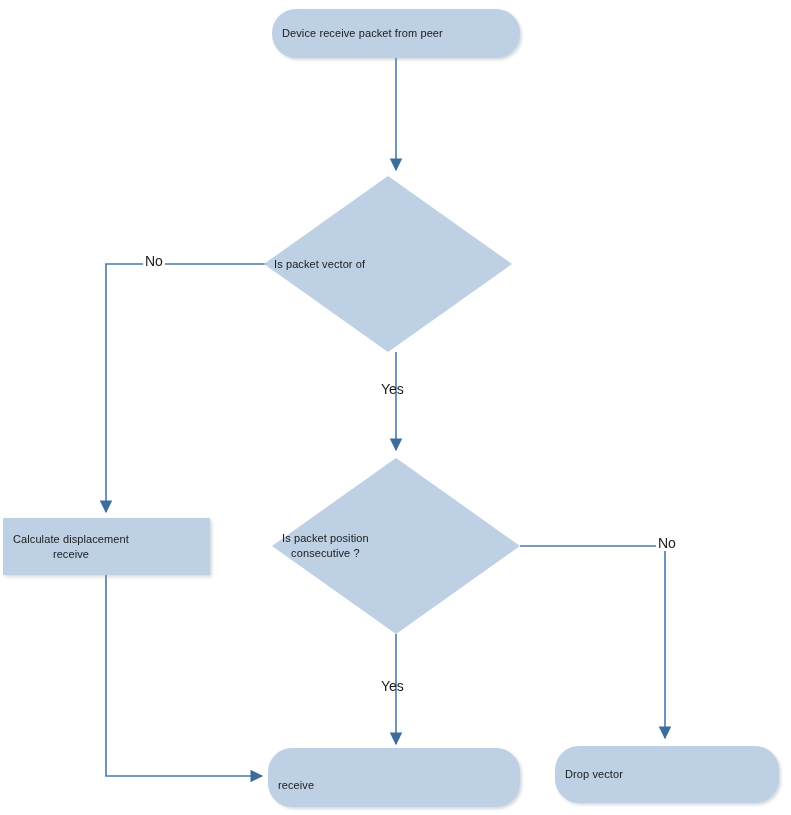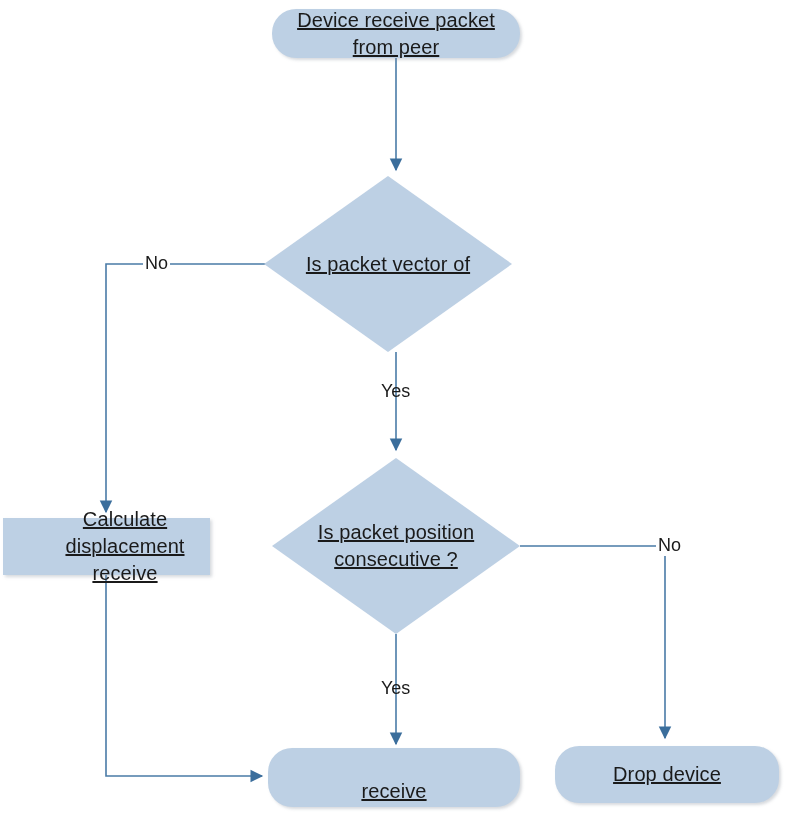--- a/index.html
+++ b/index.html
@@ -25,39 +25,37 @@
     left: 0;
     top: 0;
     width: 791px;
     height: 815px;
   }
   .node {
     position: absolute;
     box-sizing: border-box;
     display: flex;
     align-items: center;
-    justify-content: center;
+    justify-content: flex-start;
     text-align: center;
     color: #1a1a1a;
-    font-size: 20px;
+    font-size: 11px;
     line-height: 1.35;
     letter-spacing: 0.1px;
     z-index: 2;
-    text-decoration: underline;
   }
   .shape-rounded {
     background: #bdd0e4;
     border-radius: 24px;
     box-shadow: 2px 2px 3px rgba(140,150,160,0.35);
   }
   .shape-rect {
     background: #bdd0e4;
     border-radius: 0;
     box-shadow: 2px 2px 3px rgba(140,150,160,0.35);
-    padding-left: 37px;
   }
   .shape-diamond {
     background: transparent;
     box-shadow: none;
   }
   .diamond-fill {
     position: absolute;
     left: 0;
     top: 0;
     width: 100%;
@@ -68,21 +66,21 @@
     z-index: 0;
   }
   .node-label {
     position: relative;
     z-index: 1;
     padding: 0 10px;
   }
   .edge-label {
     position: absolute;
     font-family: "Liberation Sans", sans-serif;
-    font-size: 18px;
+    font-size: 14px;
     color: #1a1a1a;
     background: #ffffff;
     padding: 0 2px;
     z-index: 3;
     white-space: nowrap;
   }
 </style>
 </head>
 <body>
 
@@ -135,21 +133,21 @@
   </div>
 
   <div class="node shape-rounded" style="left:268px; top:748px; width:252px; height:59px;">
     <span class="node-label">
       <br>
       <span>receive</span>
     </span>
   </div>
 
   <div class="node shape-rounded" style="left:555px; top:746px; width:224px; height:57px;">
-    <span class="node-label">Drop device</span>
+    <span class="node-label">Drop vector</span>
   </div>
 
   <div class="edge-label" style="left:143px; top:253px;">No</div>
 
   <div class="edge-label" style="left:379px; top:381px; background:transparent;">Yes</div>
 
   <div class="edge-label" style="left:379px; top:678px; background:transparent;">Yes</div>
 
   <div class="edge-label" style="left:656px; top:535px;">No</div>
 

